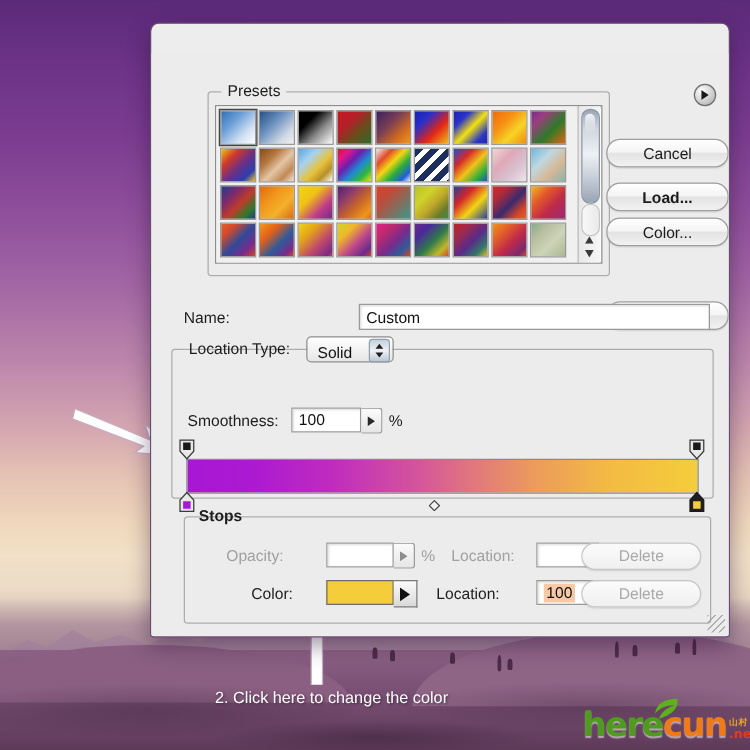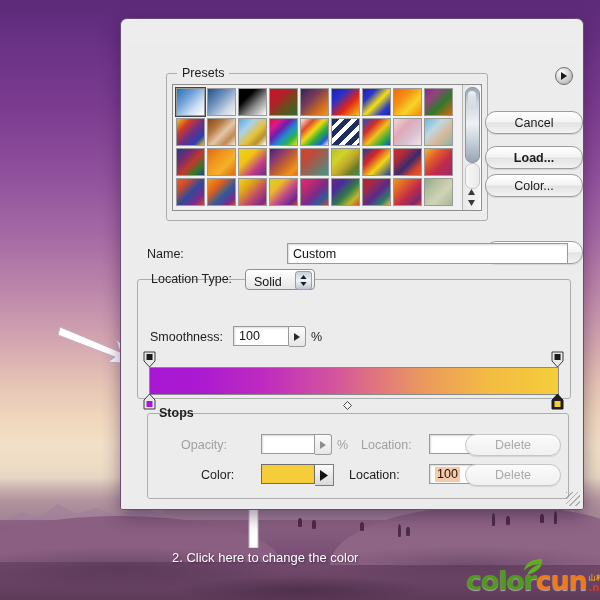--- a/index.html
+++ b/index.html
@@ -361,21 +361,21 @@
   <div class="tree" style="left:312px; top:520px;"></div>
   <div class="tree tall" style="left:398px; top:524px;"></div>
   <div class="tree" style="left:406px; top:527px;"></div>
   <div class="tree tall" style="left:492px; top:513px;"></div>
   <div class="tree" style="left:506px; top:516px;"></div>
   <div class="tree" style="left:540px; top:514px;"></div>
   <div class="tree tall" style="left:554px; top:511px;"></div>
   <div class="tree" style="left:360px; top:522px;"></div>
 
   <div class="watermark">
-    <span class="wm-text wm-shan">color</span>
+    <span class="wm-text wm-shan">here</span>
     <span class="wm-text wm-cun">cun</span>
     <span class="wm-leaf">
       <svg width="22" height="18" viewBox="0 0 22 18">
         <path d="M20,1 C10,1 3,5 2,13 C6,8 12,6 18,6 C13,8 8,10 5,17 C12,15 21,11 20,1 Z" fill="#5fb01e"></path>
       </svg>
     </span>
     <span class="wm-right">
       <span class="wm-cn">山村</span>
       <span class="wm-net">.net</span>
     </span>

